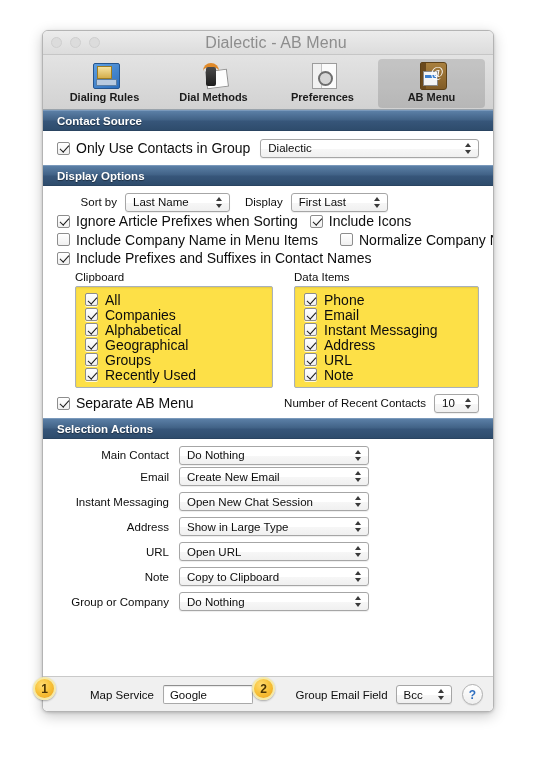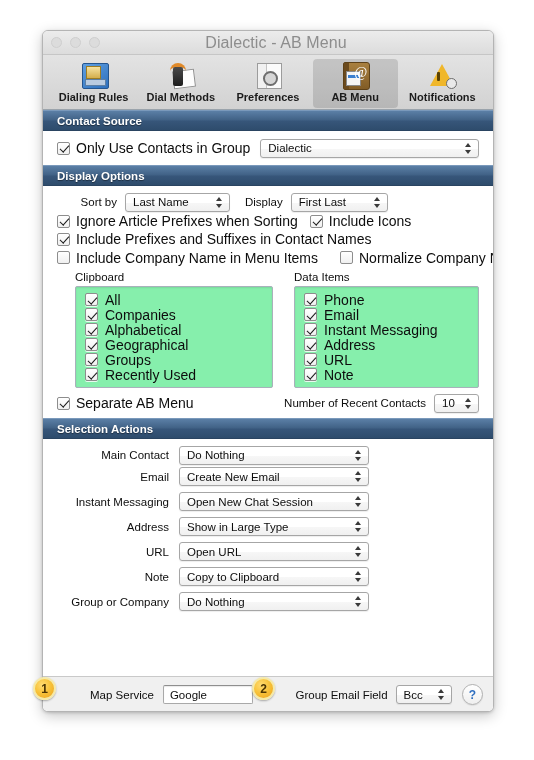--- a/index.html
+++ b/index.html
@@ -303,21 +303,21 @@
     color: #0d0d0d;
   }
 
   
   .groupbox-title {
     font-size: 11.5px;
     color: #0d0d0d;
     margin-bottom: 3px;
   }
   .listbox {
-    background: #86efac;
+    background: #fde047;
     border: 1px solid #a9b1bb;
     border-radius: 2px;
     box-shadow: inset 0 1px 2px rgba(0,0,0,0.10);
     padding: 5px 0 5px 0;
     box-sizing: border-box;
   }
   .listbox .li {
     display: flex;
     align-items: center;
     padding: 0 0 0 9px;
@@ -409,28 +409,20 @@
       <div class="tb-item selected">
         <div class="tb-ico">
           <div class="ico-abmenu">
               <div class="spine"></div>
               <div class="card"></div>
               <div class="at">@</div>
             </div>
         </div>
         <div class="tb-label">AB Menu</div>
       </div>
-      <div class="tb-item">
-        <div class="tb-ico">
-          <div class="ico-notif"></div>
-            <div class="ico-notif-in"></div>
-            <div class="ico-notif-gear"></div>
-        </div>
-        <div class="tb-label">Notifications</div>
-      </div>
     </div>
 
     <div class="content">
 
       <div class="section-header">
         <span>Contact Source</span>
       </div>
       <div class="panel">
         <div class="row" style="height:34px;">
           <div class="cb on"></div>
@@ -460,30 +452,30 @@
           </div>
         </div>
 
         <div class="row" style="height:18px;">
           <div class="cb on"></div>
           <div class="cb-label">Ignore Article Prefixes when Sorting</div>
           <div class="cb on" style="margin-left:12px;"></div>
           <div class="cb-label">Include Icons</div>
         </div>
 
-        <div class="row" style="height:18px;">
-          <div class="cb on"></div>
-          <div class="cb-label">Include Prefixes and Suffixes in Contact Names</div>
-        </div>
-
         <div class="row" style="height:19px;">
           <div class="cb"></div>
           <div class="cb-label">Include Company Name in Menu Items</div>
           <div class="cb" style="margin-left:22px;"></div>
           <div class="cb-label">Normalize Company Names</div>
+        </div>
+
+        <div class="row" style="height:18px;">
+          <div class="cb on"></div>
+          <div class="cb-label">Include Prefixes and Suffixes in Contact Names</div>
         </div>
 
         <div class="row" style="align-items:flex-start; padding-top:4px;">
           <div style="width:198px; margin-left:18px;">
             <div class="groupbox-title">Clipboard</div>
             <div class="listbox">
               <div class="li">
                 <div class="cb on"></div>
                 <div class="cb-label">All</div>
               </div>

